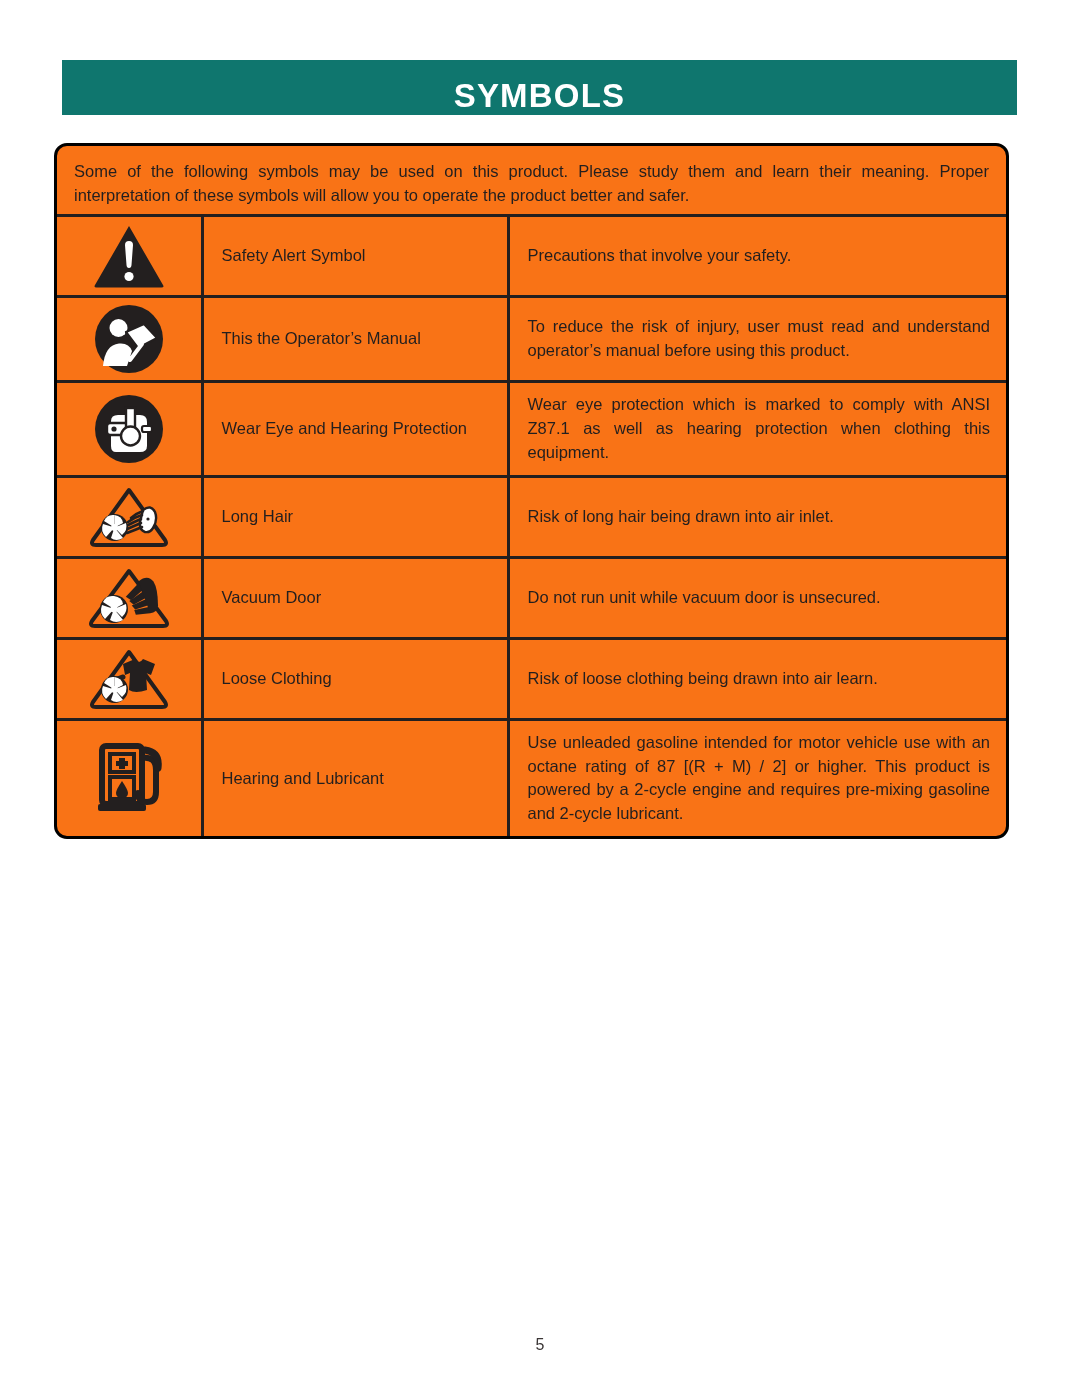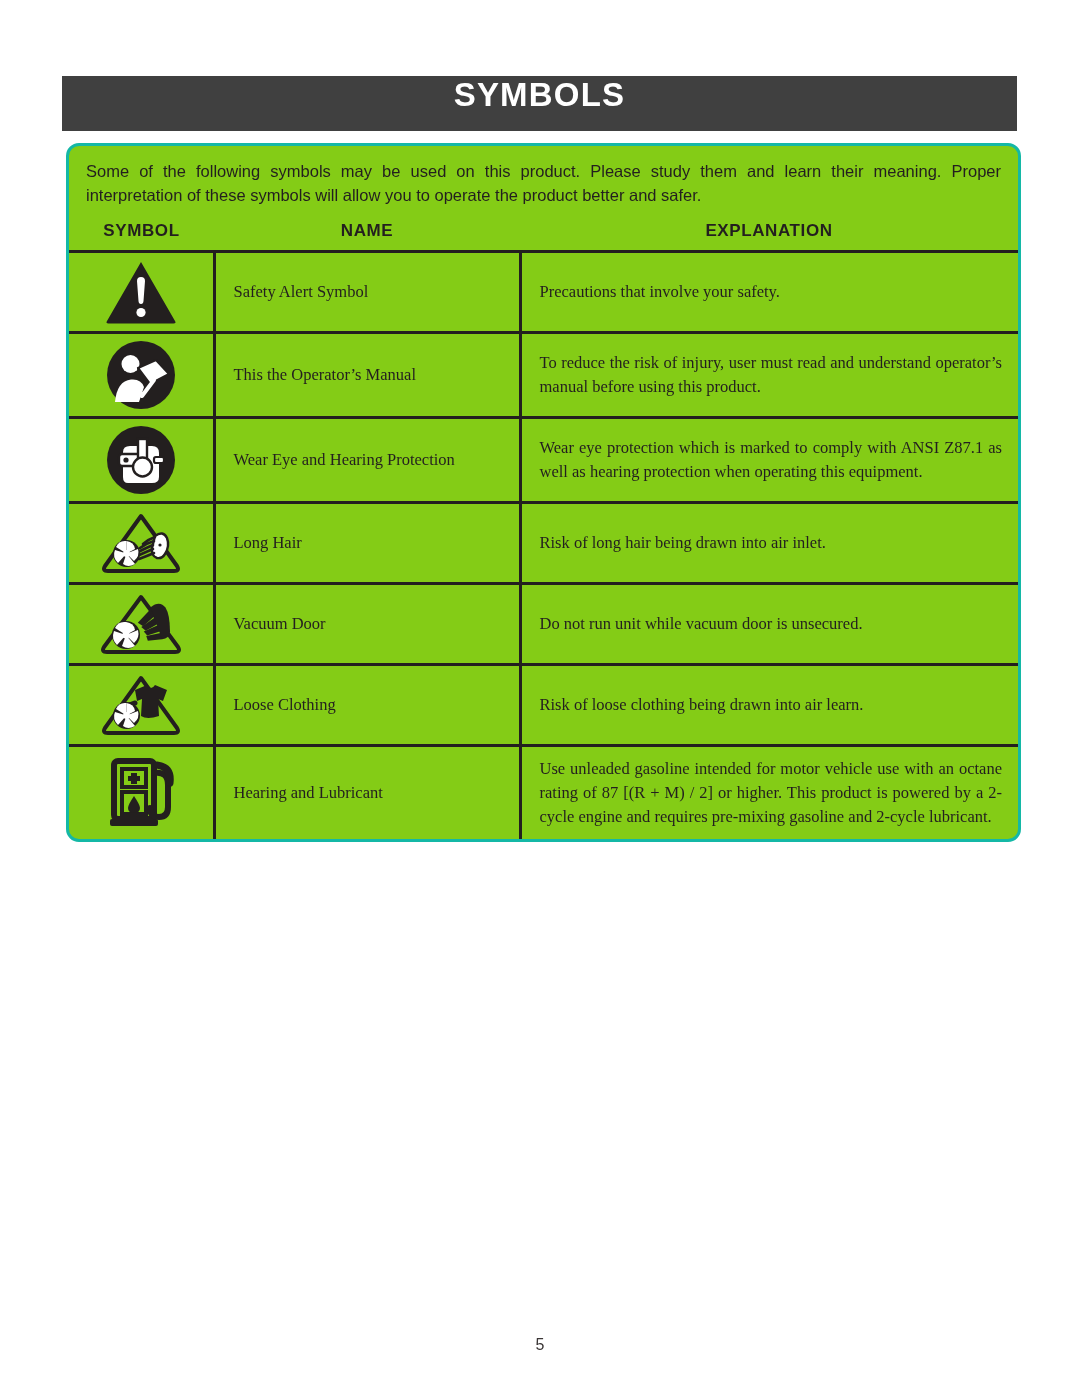--- a/index.html
+++ b/index.html
@@ -13,45 +13,45 @@
     position: relative;
     font-family: "Liberation Sans", sans-serif;
     color: #231f1f;
     overflow: hidden;
   }
 
   
   .title-bar {
     position: absolute;
     left: 62px;
-    top: 76px;
+    top: 60px;
     width: 955px;
     height: 55px;
-    background: #404040;
+    background: #0f766e;
     display: flex;
-    align-items: flex-start;
+    align-items: flex-end;
     justify-content: center;
   }
   .title-bar .title-text {
     color: #ffffff;
     font-size: 33px;
     font-weight: bold;
     letter-spacing: 1.2px;
   }
 
   
   .panel {
     position: absolute;
-    left: 66px;
+    left: 54px;
     top: 143px;
     width: 955px;
-    border: 3px solid #14b8a6;
+    border: 3px solid #000000;
     border-radius: 13px;
     box-sizing: border-box;
-    background: #84cc16;
+    background: #f97316;
   }
 
   .intro {
     padding: 13px 17px 6px 17px;
     font-size: 16.5px;
     line-height: 1.48;
     text-align: justify;
     text-justify: inter-word;
   }
 
@@ -65,21 +65,20 @@
   }
   .head-symbol { width: 145px; text-align: center; }
   .head-name   { width: 306px; text-align: center; }
   .head-expl   { flex: 1;      text-align: center; }
 
   
   table.symbols {
     width: 100%;
     border-collapse: collapse;
     table-layout: fixed;
-    font-family: Liberation Serif, serif;
   }
   table.symbols td {
     border-top: 3px solid #231f1f;
     border-right: 3px solid #231f1f;
     vertical-align: middle;
     box-sizing: border-box;
   }
   table.symbols tr td:last-child { border-right: none; }
   table.symbols tr:last-child td { border-bottom: none; }
 
@@ -124,25 +123,20 @@
 <body>
 
 <div class="title-bar">
   <span class="title-text">SYMBOLS</span>
 </div>
 
 <div class="panel">
 
   <div class="intro">Some of the following symbols may be used on this product. Please study them and learn their meaning. Proper interpretation of these symbols will allow you to operate the product better and safer.</div>
 
-  <div class="head-row">
-    <div class="head-symbol">SYMBOL</div>
-    <div class="head-name">NAME</div>
-    <div class="head-expl">EXPLANATION</div>
-  </div>
 
   <table class="symbols">
     <tbody>
 
       <tr>
         <td class="c-symbol">
           <div class="icon-wrap">
             <svg width="74" height="66" viewBox="0 0 74 66" aria-hidden="true">
               <path d="M37 3 L71 62 Q72.5 64.5 69.5 64.5 L4.5 64.5 Q1.5 64.5 3 62 Z" fill="#231f1f"></path>
               <path d="M37 18 Q41 18 41 22 L39.5 42 Q39.3 45 37 45 Q34.7 45 34.5 42 L33 22 Q33 18 37 18 Z" fill="#ffffff"></path>
@@ -179,21 +173,21 @@
               <path d="M17 27 Q17 21 24 21 L46 21 Q53 21 53 28 L53 52 Q53 58 46 58 L22 58 Q17 58 17 52 Z" fill="#ffffff"></path>
               <rect x="13" y="29" width="22" height="12" rx="3" fill="#ffffff" stroke="#231f1f" stroke-width="2.4"></rect>
               <circle cx="20" cy="35" r="2.6" fill="#231f1f"></circle>
               <rect x="32" y="14" width="9" height="23" fill="#ffffff" stroke="#231f1f" stroke-width="2.4"></rect>
               <circle cx="36.5" cy="42" r="9.5" fill="#ffffff" stroke="#231f1f" stroke-width="2.4"></circle>
               <rect x="48" y="32" width="10" height="6" rx="2" fill="#ffffff" stroke="#231f1f" stroke-width="2.2"></rect>
             </svg>
           </div>
         </td>
         <td class="c-name">Wear Eye and Hearing Protection</td>
-        <td class="c-expl">Wear eye protection which is marked to comply with ANSI Z87.1 as well as hearing protection when operating this equipment.</td>
+        <td class="c-expl">Wear eye protection which is marked to comply with ANSI Z87.1 as well as hearing protection when clothing this equipment.</td>
       </tr>
 
       <tr>
         <td class="c-symbol">
           <div class="icon-wrap">
             <svg width="88" height="66" viewBox="0 0 88 66" aria-hidden="true">
               <path d="M44 6 L80 56 Q83 61 77 61 L11 61 Q5 61 8 56 Z" fill="none" stroke="#231f1f" stroke-width="4" stroke-linejoin="round"></path>
               <g transform="translate(44,20)">
                 <path d="M14 6 Q22 0 26 8 Q29 16 24 24 Q21 29 16 28 Q10 26 11 18 Z" fill="#ffffff" stroke="#231f1f" stroke-width="2.4"></path>
                 <circle cx="19" cy="15" r="1.6" fill="#231f1f"></circle>

